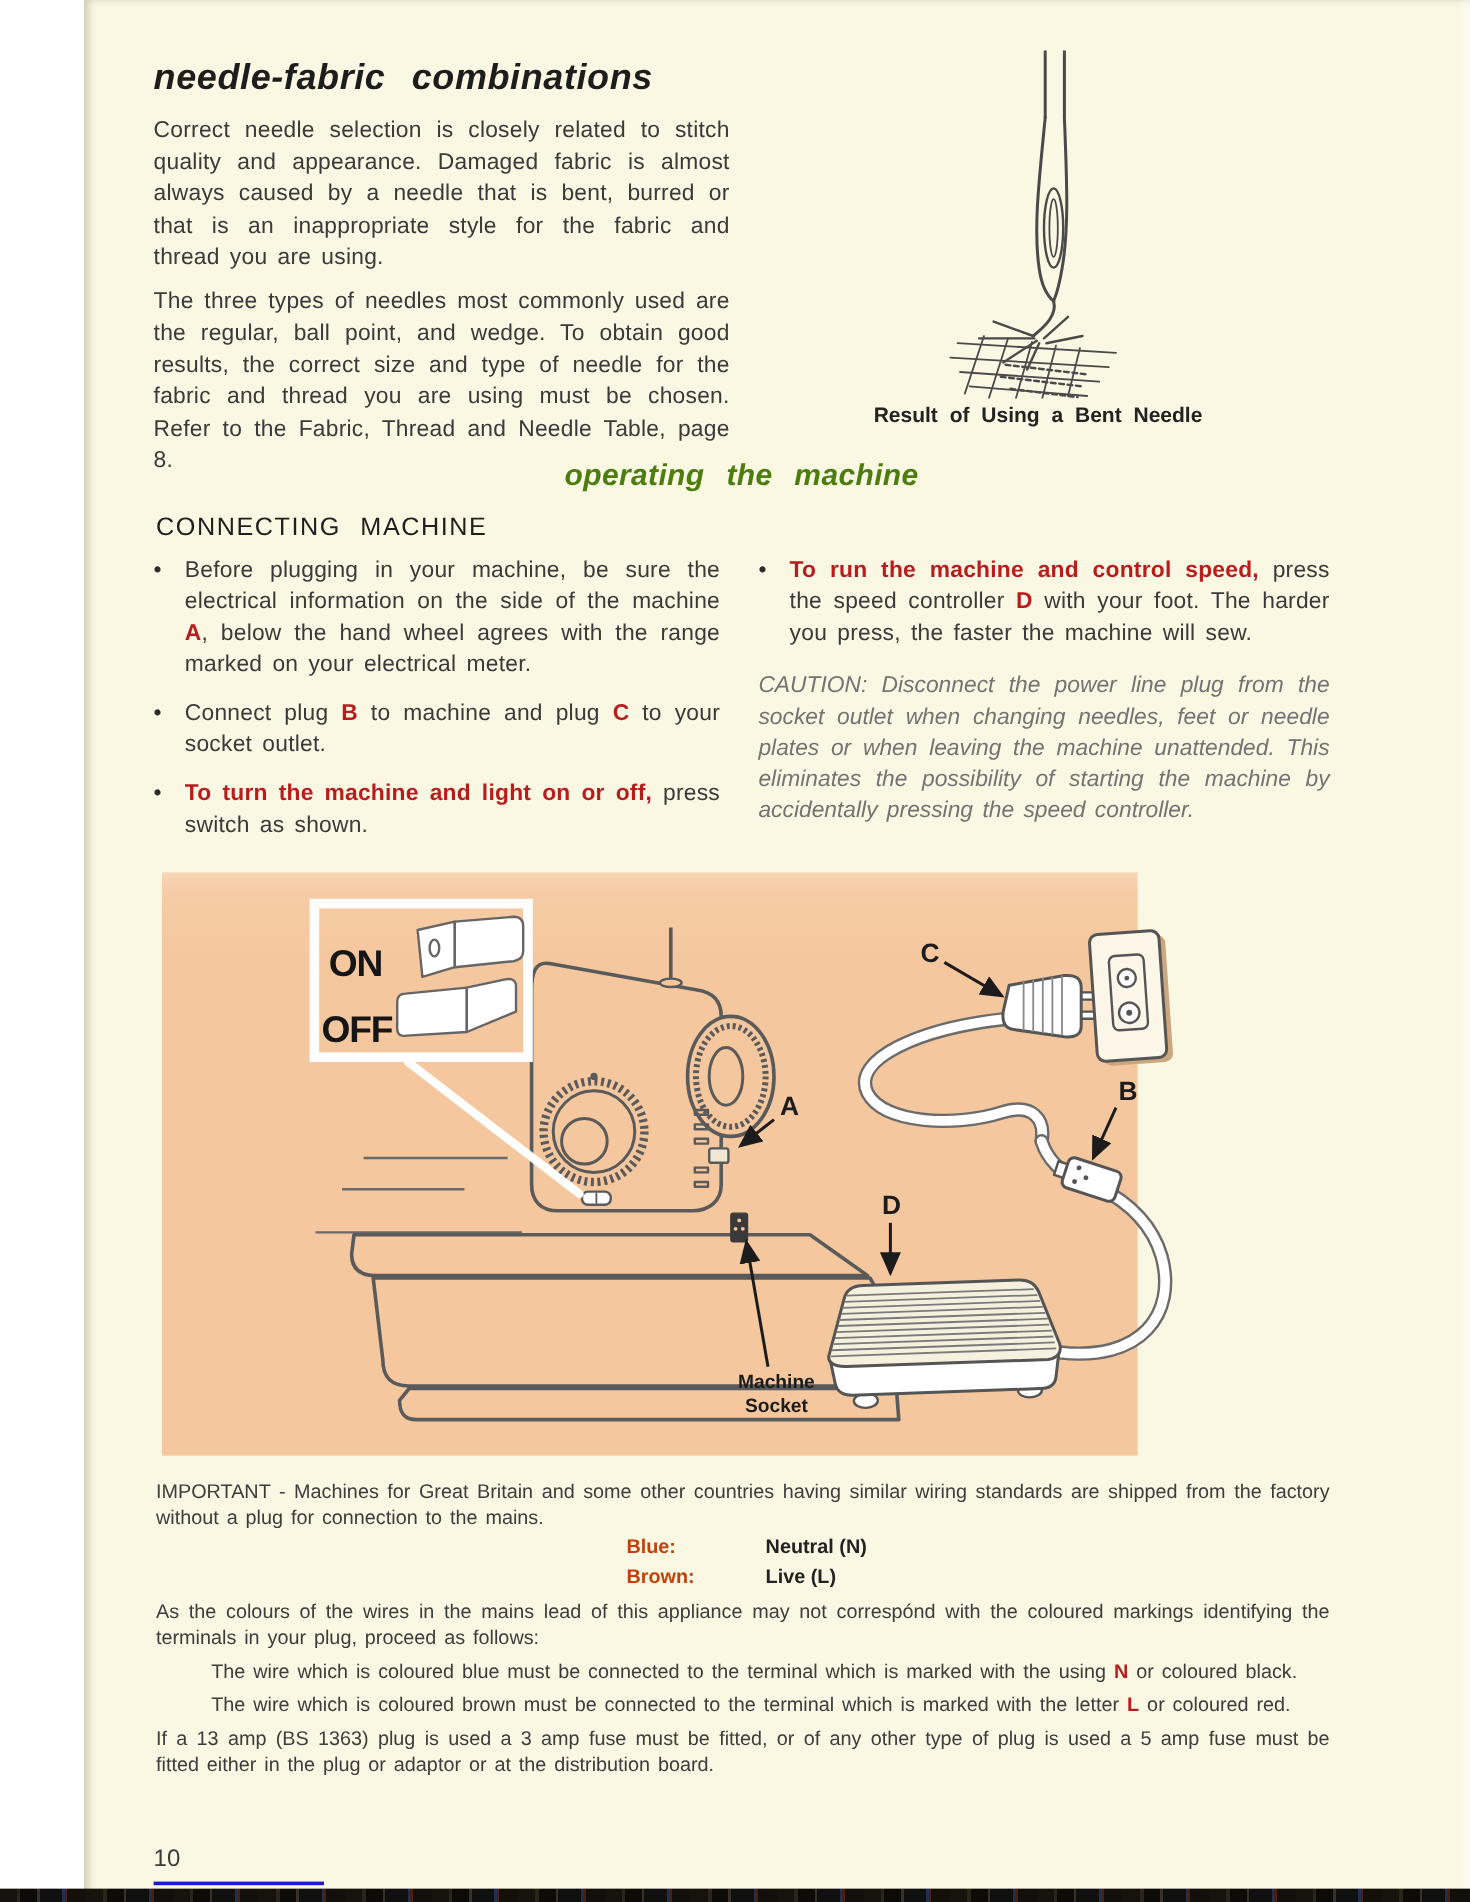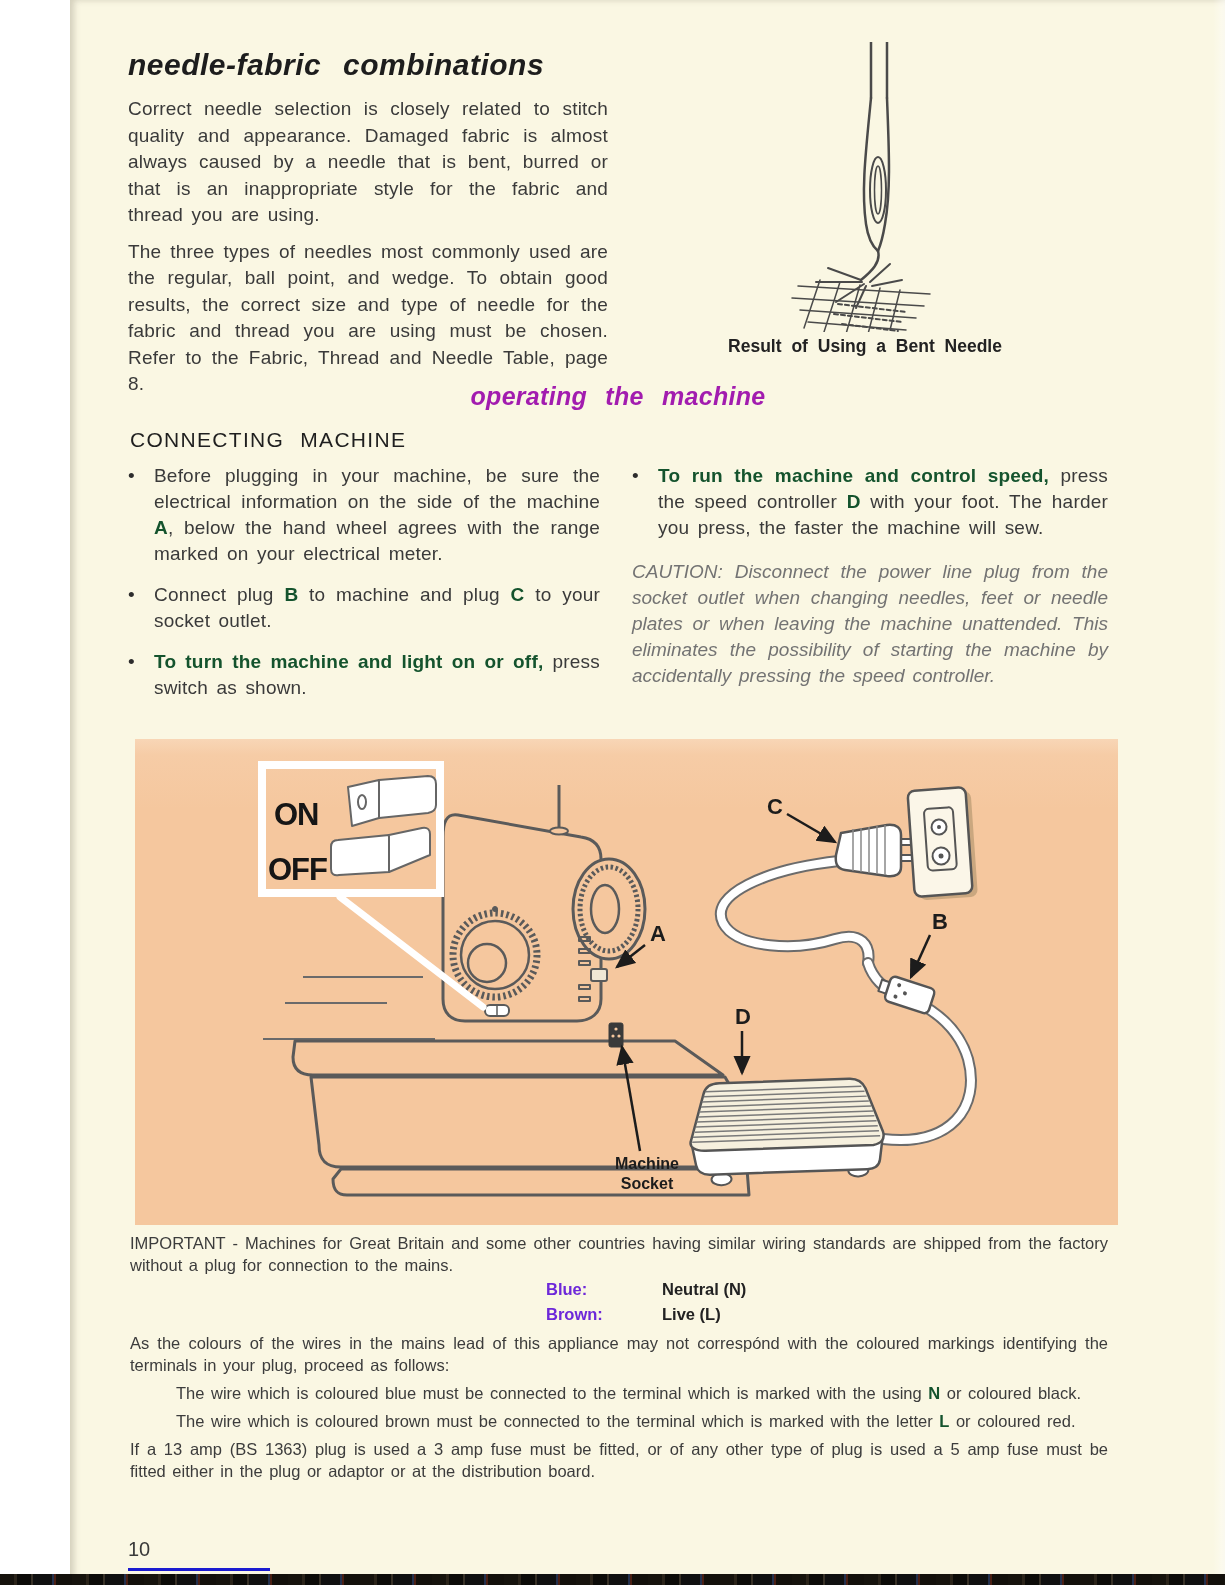--- a/index.html
+++ b/index.html
@@ -26,47 +26,47 @@
   }
   .para{
     margin:0;font-size:19px;line-height:26.5px;text-align:justify;
     word-spacing:3px;letter-spacing:.2px;color:#3a3a3a;
   }
   .para + .para{margin-top:10px;}
   .fig-caption{
     font-size:17.5px;font-weight:bold;color:#222;text-align:center;word-spacing:5px;
   }
   .op-title{
-    margin:0;font-size:25px;font-weight:bold;font-style:italic;color:#a21caf;
+    margin:0;font-size:25px;font-weight:bold;font-style:italic;color:#4d7c0f;
     text-align:center;word-spacing:11px;letter-spacing:.3px;
   }
   .sub-head{
     margin:0;font-size:21px;font-weight:normal;color:#1f1f1f;
     letter-spacing:1.3px;word-spacing:9px;
   }
   .cols{display:flex;}
   .col-l{width:472px;margin-right:32px;}
   .col-r{width:476px;}
   .bullet-row{display:flex;align-items:flex-start;}
   .bullet-row + .bullet-row{margin-top:15px;}
   .dot{width:26px;flex:0 0 26px;font-size:19px;line-height:26px;color:#2c2c2c;}
   .bullet-row .para{flex:1;line-height:26px;}
-  .para b, .imp b{font-weight:bold;color:#14532d;}
+  .para b, .imp b{font-weight:bold;color:#b91c1c;}
   .caution{
     margin:18px 0 0 0;font-size:19px;line-height:26px;font-style:italic;
     text-align:justify;word-spacing:2.5px;color:#737373;
   }
   .diagram{
     background:linear-gradient(180deg,#f8d6b6 0px,#f6cca6 16px,#f5c79e 70px,#f5c79e 100%);
   }
   .imp{margin:0;font-size:16.5px;line-height:22px;text-align:justify;word-spacing:2px;color:#3c3c3c;}
   .imp.indent{margin-left:46px;}
   .imp + .imp{margin-top:6px;}
   .code-line{display:flex;margin:2px 0 0 392px;font-size:16.5px;line-height:23px;}
-  .code-label{width:90px;text-align:left;font-weight:bold;color:#6d28d9;margin-left:24px;}
+  .code-label{width:90px;text-align:left;font-weight:bold;color:#c2410c;}
   .code-value{margin-left:26px;font-weight:bold;color:#222;}
   .page-num{font-size:20px;color:#3a3a3a;}
   .blue-rule{background:#1b1bd0;height:3px;}
   .scan-strip{
     background-color:#14110c;
     background-image:repeating-linear-gradient(90deg,
       #16130d 0 14px,#2b241a 14px 17px,#0c0b08 17px 31px,#383127 31px 33px,
       #101010 33px 52px,#23304d 52px 54px,#4a1f14 54px 56px,#13100b 56px 72px);
   }
   svg text.lbl{font-family:"Liberation Sans",sans-serif;font-size:22px;font-weight:bold;fill:#1c1c1c;}
@@ -144,21 +144,21 @@
     </div>
     <div class="col-r">
       <div class="bullet-row">
         <span class="dot">•</span>
         <p class="para"><b>To run the machine and control speed,</b><span> press the speed controller </span><b>D</b><span> with your foot. The harder you press, the faster the machine will sew.</span></p>
       </div>
       <p class="caution">CAUTION: Disconnect the power line plug from the socket outlet when changing needles, feet or needle plates or when leaving the machine unattended. This eliminates the possibility of starting the machine by accidentally pressing the speed controller.</p>
     </div>
   </div>
 
-  <div class="abs diagram" style="left:65px;top:727px;width:983px;height:486px;margin-top:12px;">
+  <div class="abs diagram" style="left:65px;top:727px;width:813px;height:486px;">
     <svg viewBox="0 0 983 486" width="983" height="486">
       <defs>
         <marker id="arr" markerWidth="9" markerHeight="8" refX="7" refY="3.5" orient="auto">
           <path d="M0,0 L8,3.5 L0,7 Z" fill="#1c1c1c"></path>
         </marker>
       </defs>
 
       <g stroke="#6a6a6a" stroke-width="2">
         <path d="M168,238 L288,238"></path>
           <path d="M150,264 L252,264"></path>

